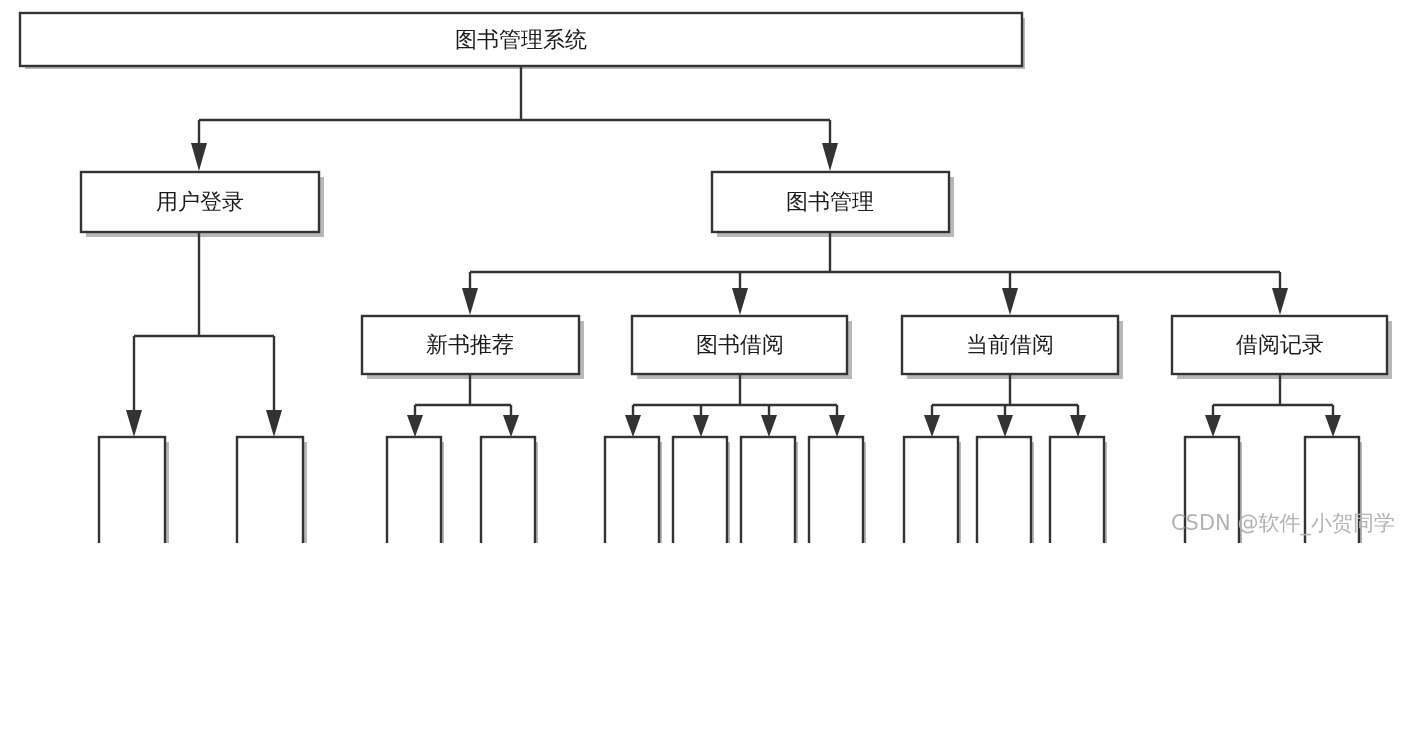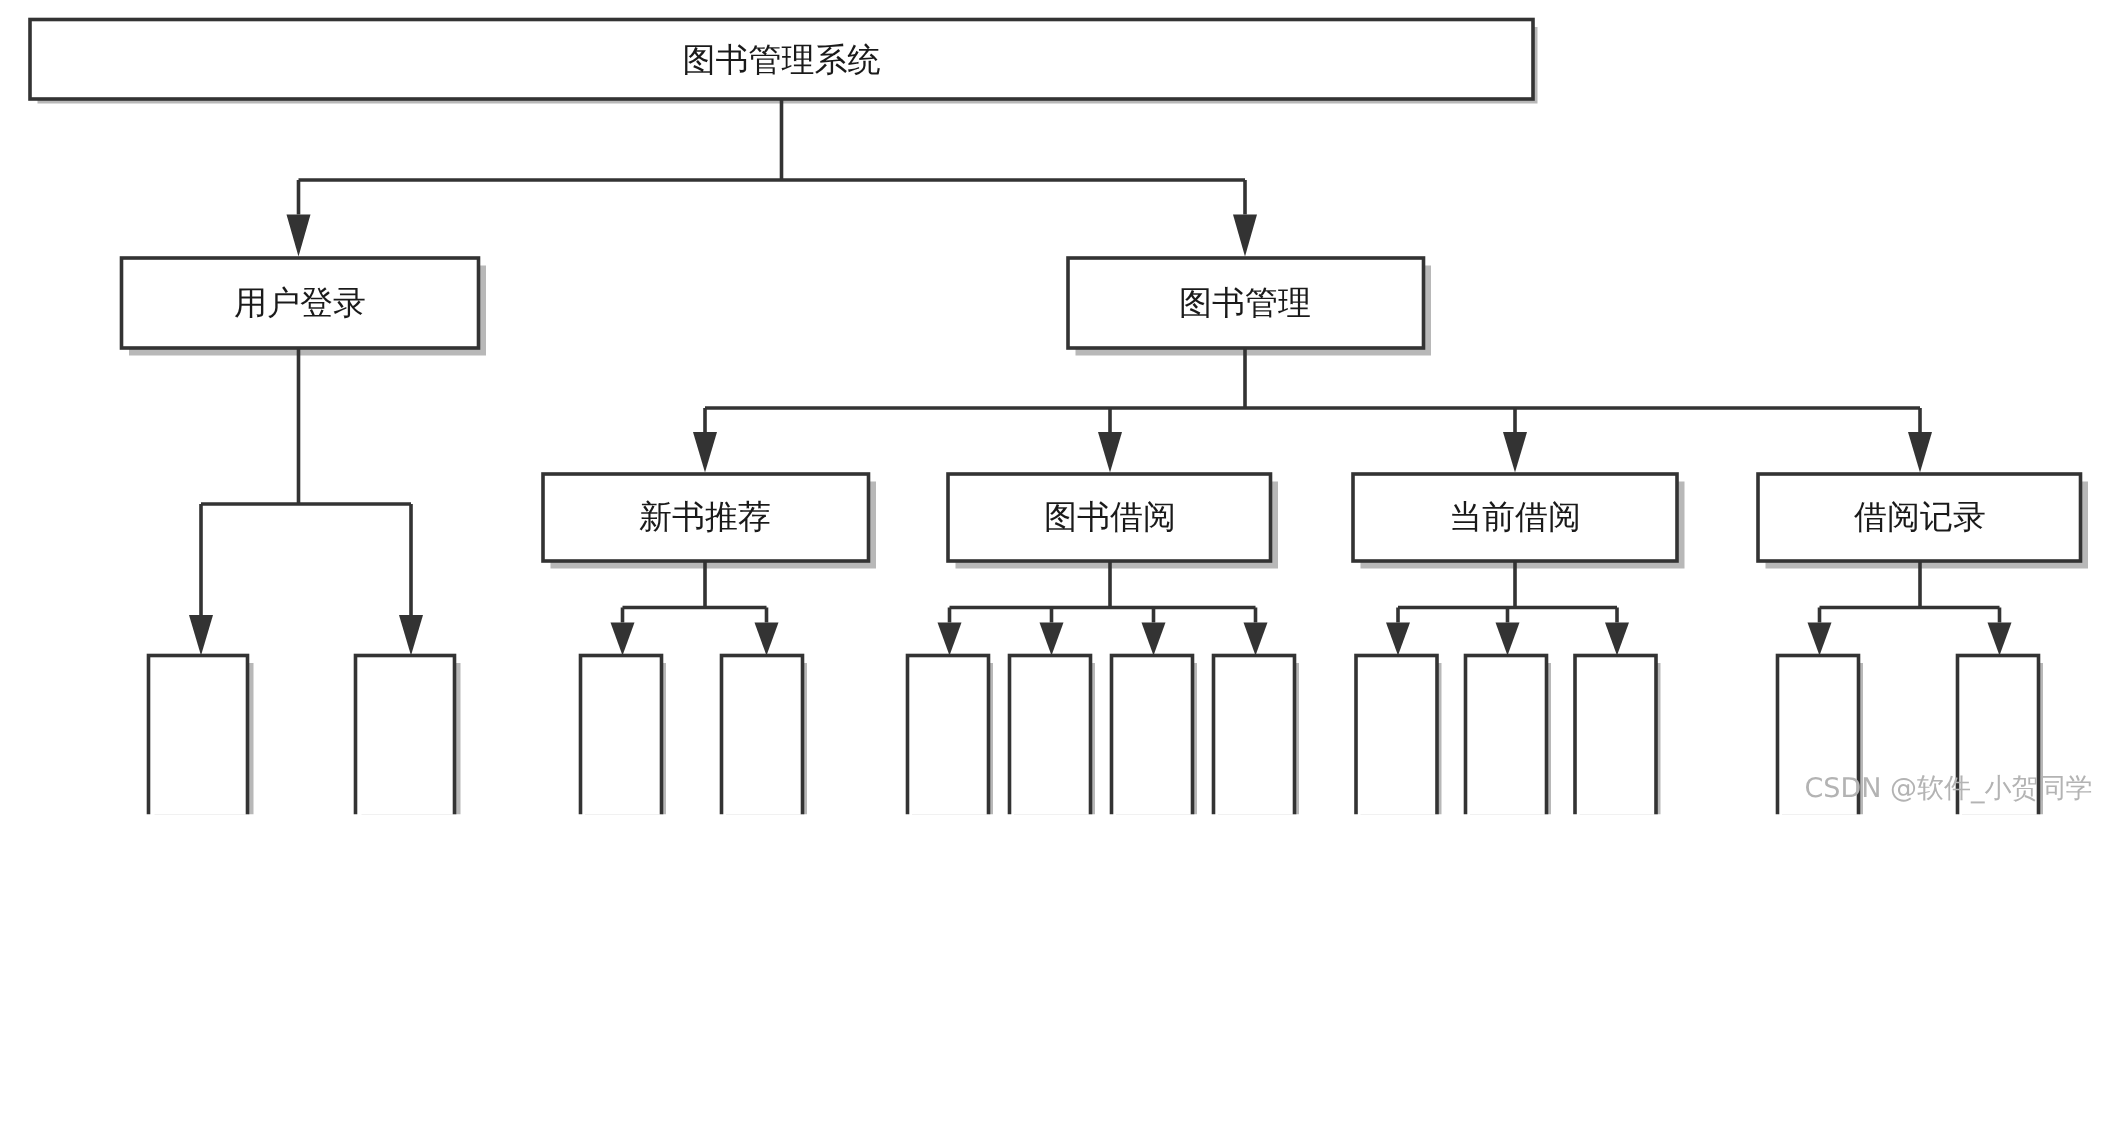--- a/index.html
+++ b/index.html
@@ -65,21 +65,21 @@
     justify-content: center;
     text-align: center;
     white-space: normal;
     pointer-events: none;
   }
   .watermark {
     position: absolute;
     right: 10px;
     bottom: 6px;
     font-family: "DejaVu Sans", "Liberation Sans", sans-serif;
-    font-size: 18px;
+    font-size: 21px;
     color: #b3b3b3;
     white-space: nowrap;
   }
 </style>
 </head>
 <body>
 
 <div id="diagram-root">
 
   <svg class="tree-svg" viewBox="0 0 1405 747" xmlns="http://www.w3.org/2000/svg">

